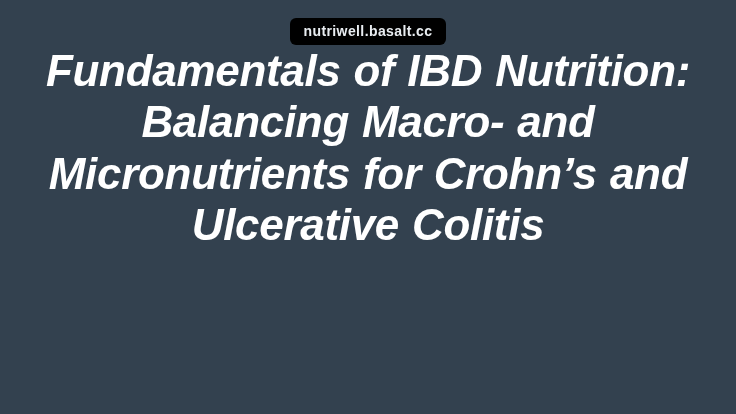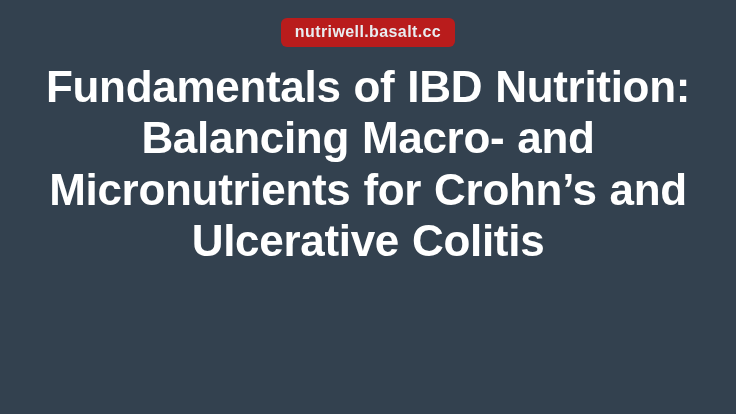--- a/index.html
+++ b/index.html
@@ -18,41 +18,42 @@
     width: 736px;
     height: 414px;
     background: #33414f;
     box-sizing: border-box;
     display: flex;
     flex-direction: column;
     align-items: center;
   }
   .badge {
     margin-top: 18px;
-    background: #b91c1c;
+    background: #000000;
     color: #e9edf1;
-    font-size: 16px;
+    font-size: 14px;
     font-weight: bold;
     letter-spacing: 0.4px;
     padding: 6px 14px 7px 14px;
     border-radius: 6px;
     line-height: 1;
     white-space: nowrap;
     text-align: center;
   }
   .title {
-    margin-top: 14px;
+    margin-top: 0;
     width: 660px;
     text-align: center;
     color: #ffffff;
     font-size: 44px;
     font-weight: bold;
     line-height: 1.17;
     letter-spacing: -0.3px;
     word-spacing: 1px;
+    font-style: italic;
   }
 </style>
 </head>
 <body>
 
 <div class="slide">
   <div class="badge">nutriwell.basalt.cc</div>
   <h1 class="title">Fundamentals of IBD Nutrition: Balancing Macro- and Micronutrients for Crohn’s and Ulcerative Colitis</h1>
 </div>
 

